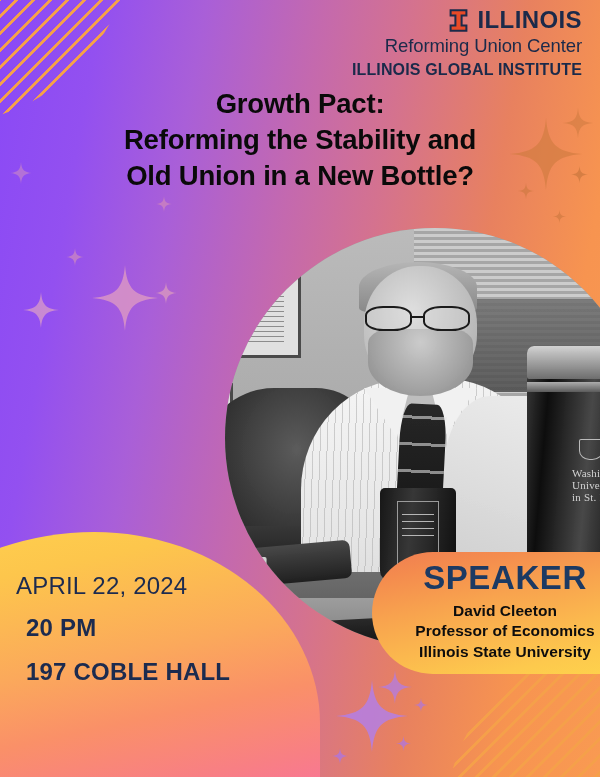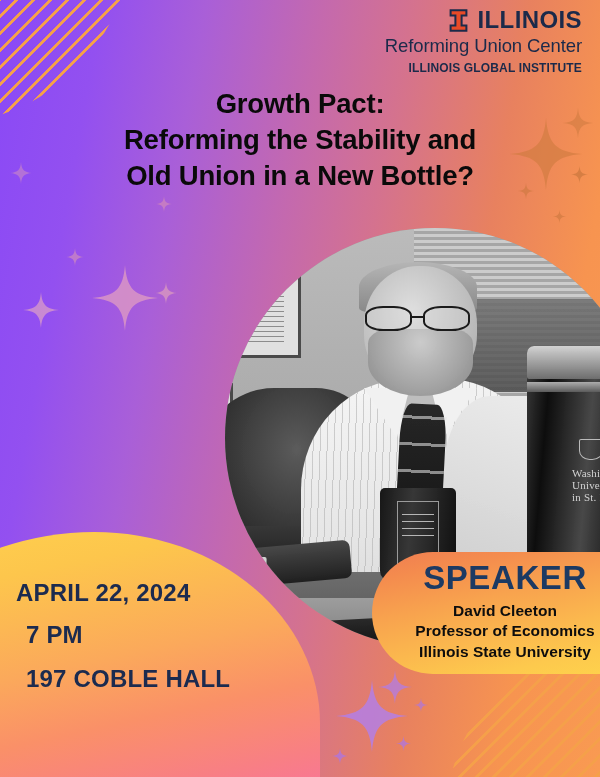--- a/index.html
+++ b/index.html
@@ -242,22 +242,22 @@
   .ev-head{
     font-size:25px; font-weight:bold; line-height:1.28;
     letter-spacing:.2px;
   }
   .ev-head span{
     display:inline-block;
     border-bottom:2.5px solid #1c2b4f;
     padding-bottom:1px;
   }
   .ev-date{
-    margin-top:19px;
-    font-size:24px; font-weight:bold; letter-spacing:.2px;
+    margin-top:12px;
+    font-size:24px; font-weight:normal; letter-spacing:.2px;
   }
   .ev-time{
     margin-top:14px; margin-left:10px;
     font-size:24px; font-weight:bold; letter-spacing:.2px;
   }
   .ev-place{
     margin-top:16px; margin-left:10px;
     font-size:24px; font-weight:bold; letter-spacing:.2px;
   }
 
@@ -322,21 +322,21 @@
   .illini-i svg{ display:block; }
   .brand-illinois{
     font-size:24px; font-weight:bold; letter-spacing:.4px; line-height:1;
   }
   .brand-euc{
     margin-top:4px;
     font-size:18.5px; font-weight:normal; letter-spacing:-.1px; line-height:1.1;
   }
   .brand-igi{
     margin-top:5px;
-    font-size:12px; font-weight:bold; letter-spacing:.15px;
+    font-size:16px; font-weight:bold; letter-spacing:.15px;
   }
 </style>
 </head>
 <body>
 
 <div id="poster">
 
   <div class="stripes stripes-tl"></div>
   <div class="stripes stripes-br"></div>
 
@@ -499,21 +499,21 @@
     <div>Growth Pact:</div>
     <div>Reforming the Stability and</div>
     <div>Old Union in a New Bottle?</div>
   </div>
 
   <div id="event-blob"></div>
   <div id="event-text">
     <div class="ev-head">
     </div>
     <div class="ev-date">APRIL 22, 2024</div>
-    <div class="ev-time">7  PM</div>
+    <div class="ev-time">20  PM</div>
     <div class="ev-place">197 COBLE HALL</div>
   </div>
 
   <div id="speaker-panel">
     <div id="speaker-title">SPEAKER</div>
     <div class="sp-line first">David Cleeton</div>
     <div class="sp-line">Professor of Economics</div>
     <div class="sp-line">Illinois State University</div>
   </div>
 

